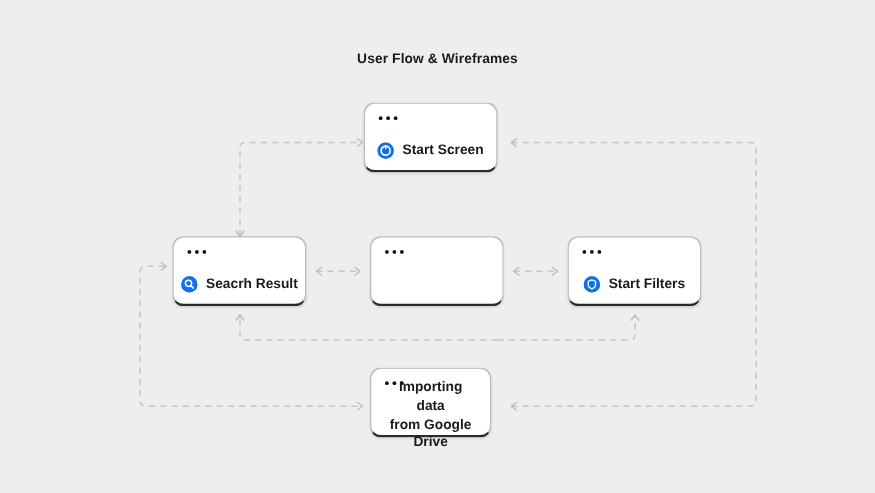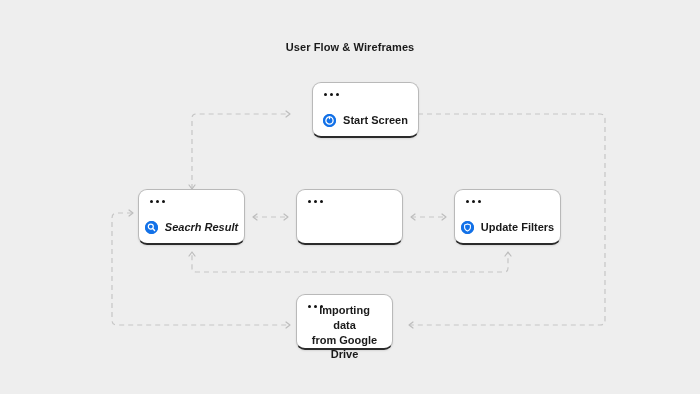--- a/index.html
+++ b/index.html
@@ -104,22 +104,22 @@
     border-radius: 50%;
     background: #1271e8;
     display: flex;
     align-items: center;
     justify-content: center;
     box-shadow: 0 0 0 0.5px rgba(0,0,0,0.06) inset;
   }
   .cicon svg { display: block; }
 
   
-  #card-start        { left: 312px; top: 82px;  width: 107px; height: 56px; }
-  #card-search       { left: 138px; top: 189px; width: 107px; height: 56px; font-style: italic; }
+  #card-start        { left: 291px; top: 82px;  width: 107px; height: 56px; }
+  #card-search       { left: 138px; top: 189px; width: 107px; height: 56px; }
   #card-click        { left: 296px; top: 189px; width: 107px; height: 56px; }
   #card-update       { left: 454px; top: 189px; width: 107px; height: 56px; }
   #card-import       { left: 296px; top: 294px; width: 97px; height: 56px; }
 </style>
 </head>
 <body>
 
 <div id="canvas">
 
   <svg id="connectors" viewBox="0 0 700 394" width="700" height="394">
@@ -220,21 +220,21 @@
       <i></i>
       <i></i>
     </div>
     <div class="card-body">
       <span class="cicon">
         <svg width="13" height="13" viewBox="0 0 13 13">
           <circle cx="6.5" cy="6.5" r="6.5" fill="#1271e8"></circle>
           <path d="M6.5 2.9 L9.4 4.0 L9.4 6.6 Q9.4 8.9 6.5 10.1 Q3.6 8.9 3.6 6.6 L3.6 4.0 Z" fill="none" stroke="#ffffff" stroke-width="1.05" stroke-linejoin="round"></path>
         </svg>
       </span>
-      <span class="card-label">Update Filters</span>
+      <span class="card-label">Start Filters</span>
     </div>
   </div>
 
   <div class="card" id="card-import">
     <div class="dots">
       <i></i>
       <i></i>
       <i></i>
     </div>
     <div class="card-body">

